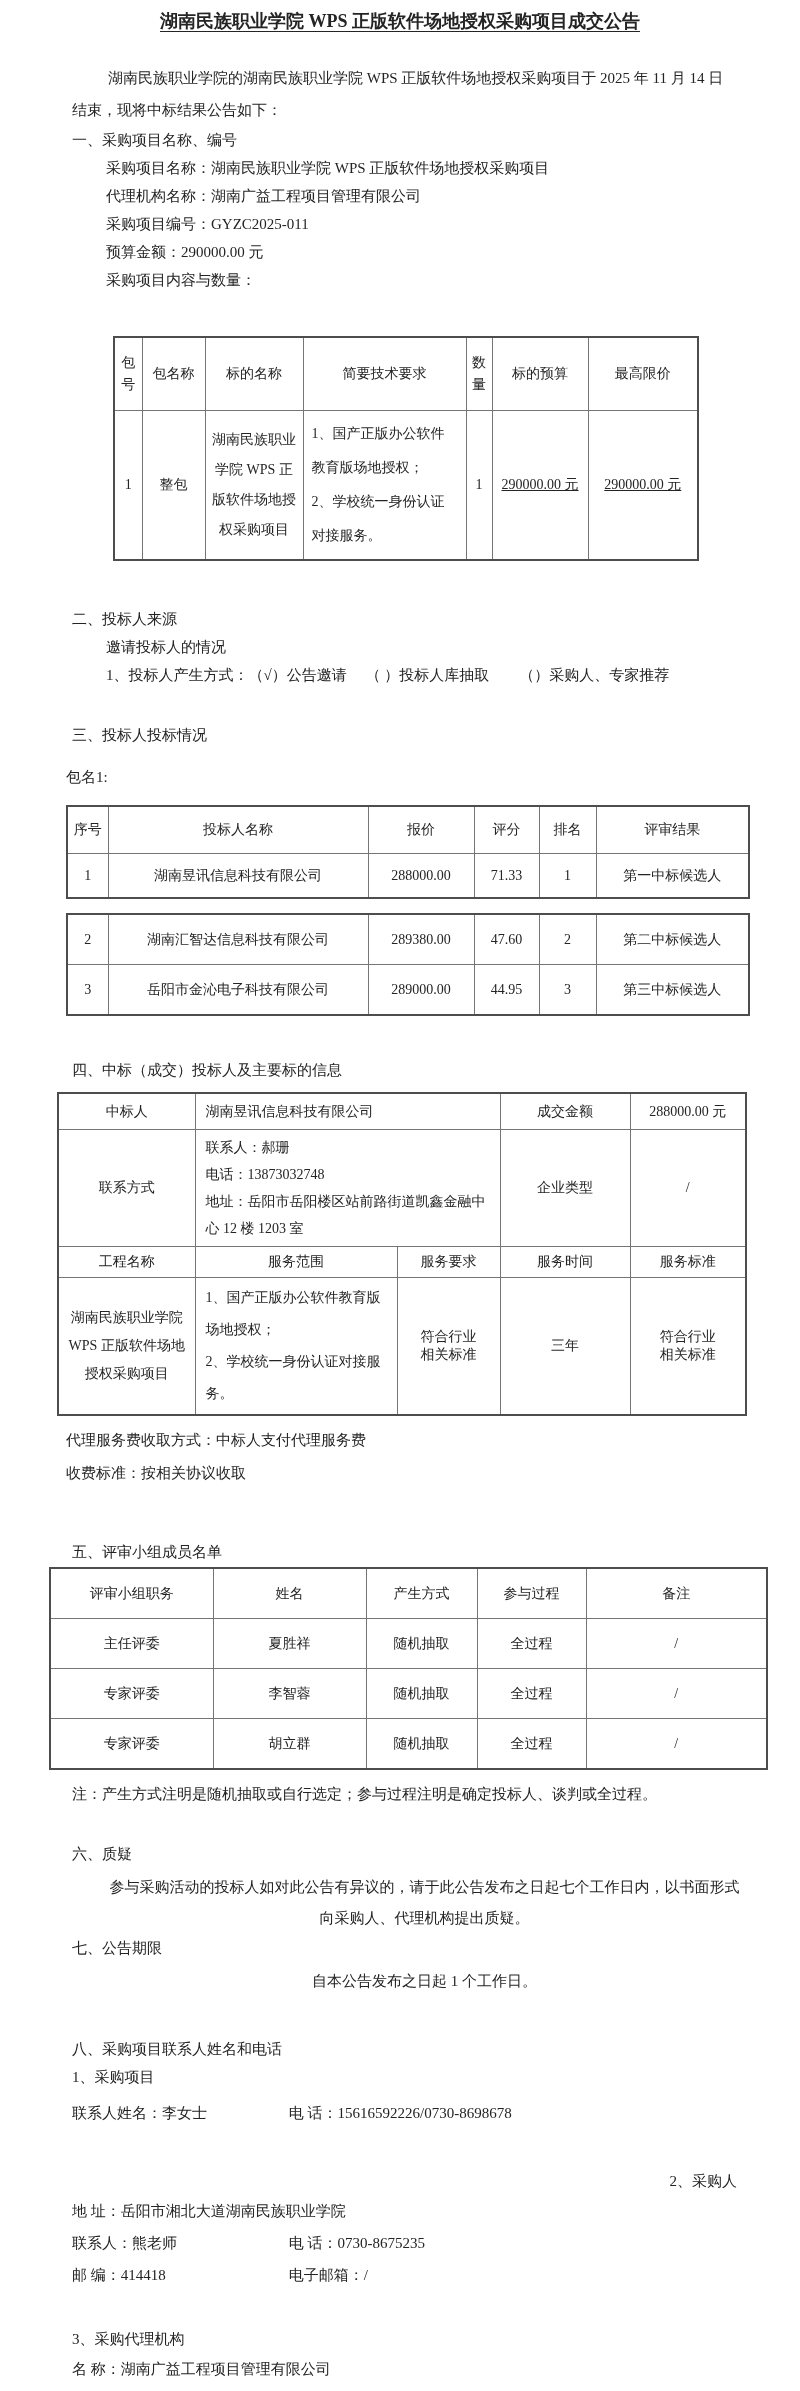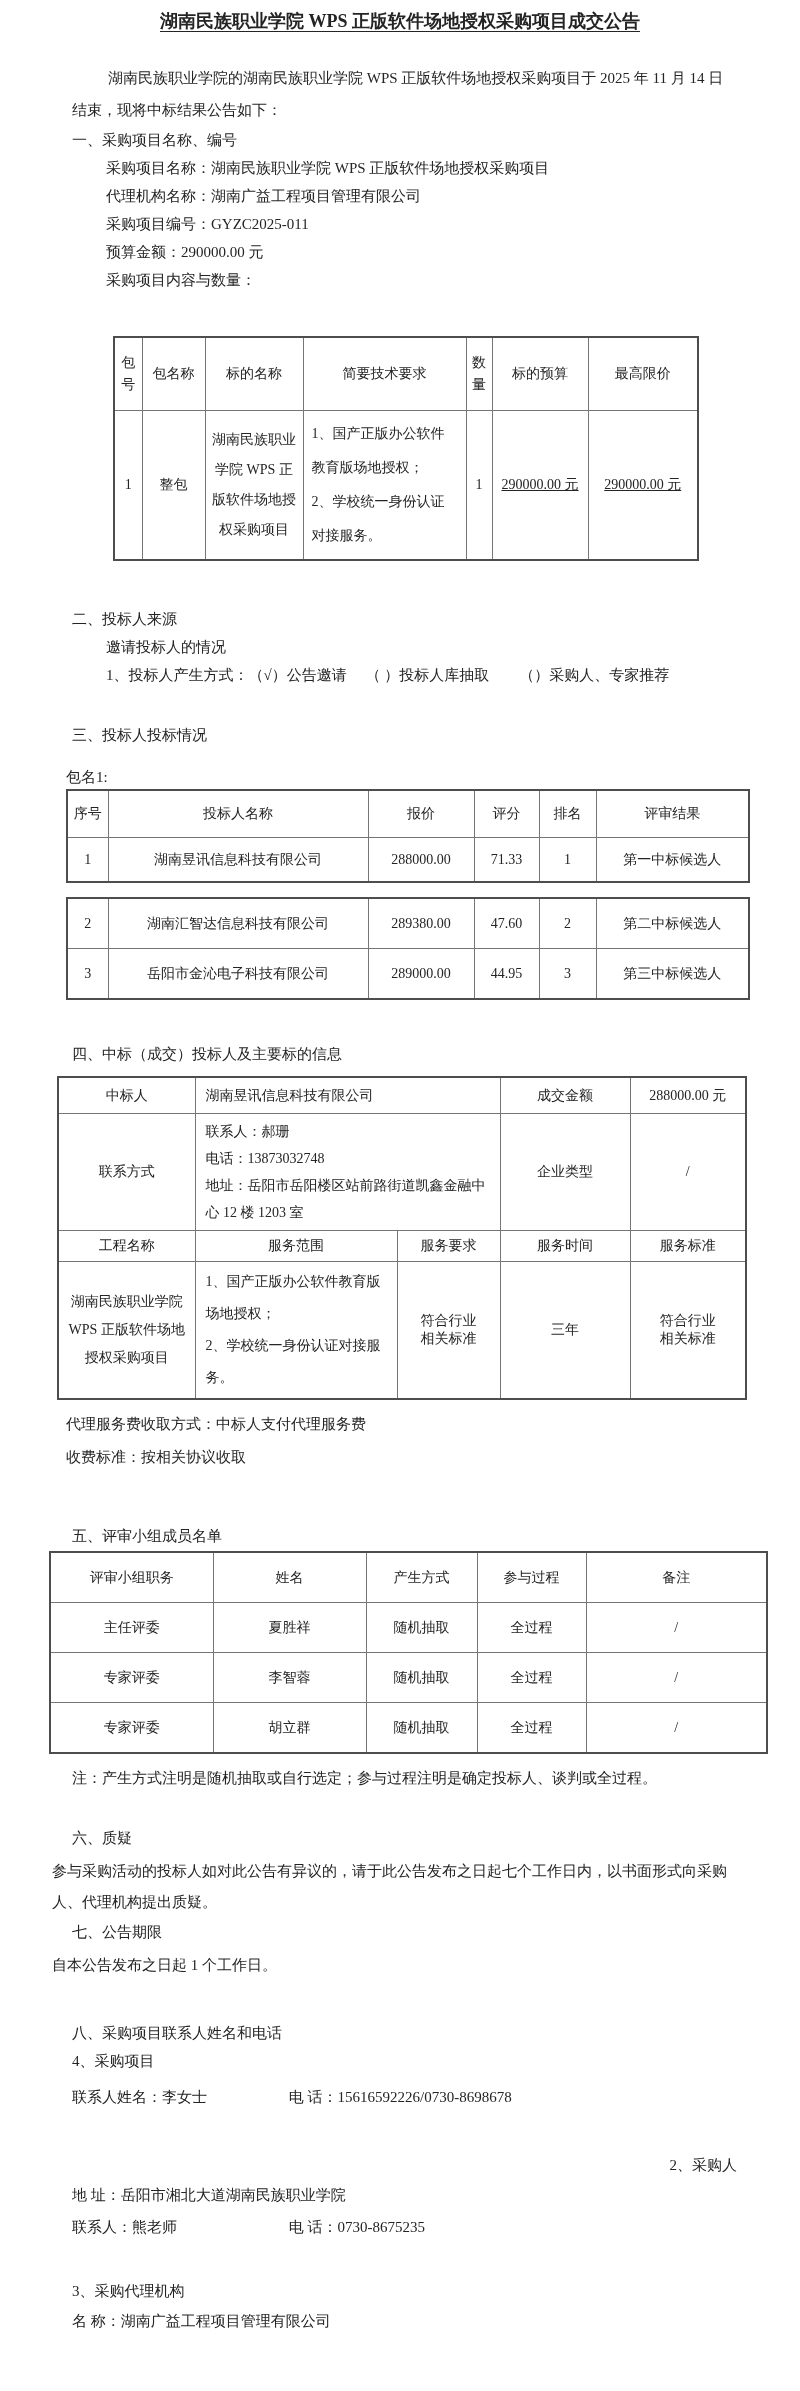--- a/index.html
+++ b/index.html
@@ -24,41 +24,41 @@
   .title span { text-decoration:underline; text-underline-offset:4px; }
   .para {
     margin:28px 63px 0 72px;
     line-height:32px;
     text-indent:2.4em;
   }
   .h { margin:0 63px 0 72px; line-height:28px; }
   .sub { margin:0 63px 0 106px; line-height:28px; }
   .flush { margin:0 63px 0 66px; line-height:28px; }
   .note { margin:10px 40px 0 72px; line-height:28px; }
-  .body-par { margin:4px 58px 0 52px; line-height:31px; }
+  .body-par { margin:4px 58px 0 107px; line-height:31px;text-align:center; }
   .pair { margin:0 63px 0 72px; line-height:32px; }
   .pair .c1 { display:inline-block; width:213px; }
   table { border-collapse:collapse; table-layout:fixed; }
   .doc-table { border:2px solid #4d4d4d; }
   .doc-table td, .doc-table th {
     border:1px solid #757575;
     font-weight:normal;
     text-align:center;
     vertical-align:middle;
     font-size:14px;
     padding:2px 4px;
     overflow:hidden;
   }
   .t1 { margin:42px 0 0 113px; width:584px; }
   .t1 .hrow th { height:68px; line-height:22px; }
   .t1 .brow td { height:144px; line-height:30px; }
   .t1 td.tech { text-align:left; padding:0 8px; line-height:34px; }
   .t1 .uline { text-decoration:underline; }
   .lbl-pkg { margin:16px 63px 0 66px; line-height:24px; }
-  .t3 { margin:0 0 0 66px; width:682px;border-radius:17px; }
+  .t3 { margin:16px 0 0 66px; width:682px;border-radius:17px; }
   .t3 th { height:42px; }
   .t3 td { height:39px; }
   .t3b { margin:14px 0 0 66px; width:682px; }
   .t3b td { height:45px; }
   .t4 { margin:8px 0 0 57px; width:688px; }
   .t4 .r1 td { height:25px; }
   .t4 .r2 td { height:82px; }
   .t4 .r3 td { height:26px; }
   .t4 .r4 td { height:104px; }
   .t4 td.left { text-align:left; padding:4px 10px; line-height:27px; }
@@ -296,29 +296,33 @@
 
   <div class="note">注：产生方式注明是随机抽取或自行选定；参与过程注明是确定投标人、谈判或全过程。</div>
 
   <div class="h mt-s6">六、质疑</div>
   <div class="body-par">参与采购活动的投标人如对此公告有异议的，请于此公告发布之日起七个工作日内，以书面形式向采购人、代理机构提出质疑。</div>
 
   <div class="h mt-s7">七、公告期限</div>
   <div class="body-par">自本公告发布之日起 1 个工作日。</div>
 
   <div class="h mt-s8">八、采购项目联系人姓名和电话</div>
-  <div class="h">4、采购项目</div>
+  <div class="h">1、采购项目</div>
   <div class="pair mt-line">
     <span class="c1">联系人姓名：李女士</span>
     <span>电 话：15616592226/0730-8698678</span>
   </div>
 
   <div class="h mt-sub">2、采购人</div>
   <div class="pair">地 址：岳阳市湘北大道湖南民族职业学院</div>
   <div class="pair">
     <span class="c1">联系人：熊老师</span>
     <span>电 话：0730-8675235</span>
   </div>
+  <div class="pair">
+    <span class="c1">邮 编：414418</span>
+    <span>电子邮箱：/</span>
+  </div>
 
   <div class="h mt-sub3">3、采购代理机构</div>
   <div class="pair">名 称：湖南广益工程项目管理有限公司</div>
 
 </div>
 
 </body></html>

